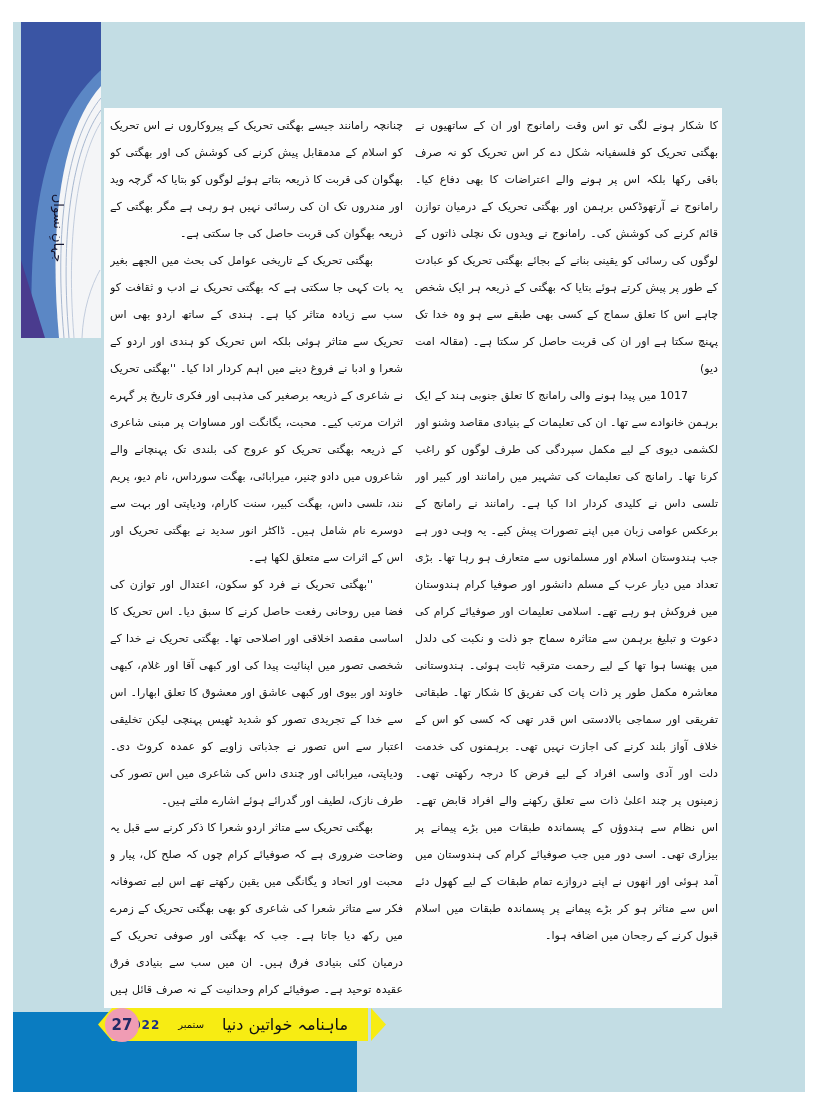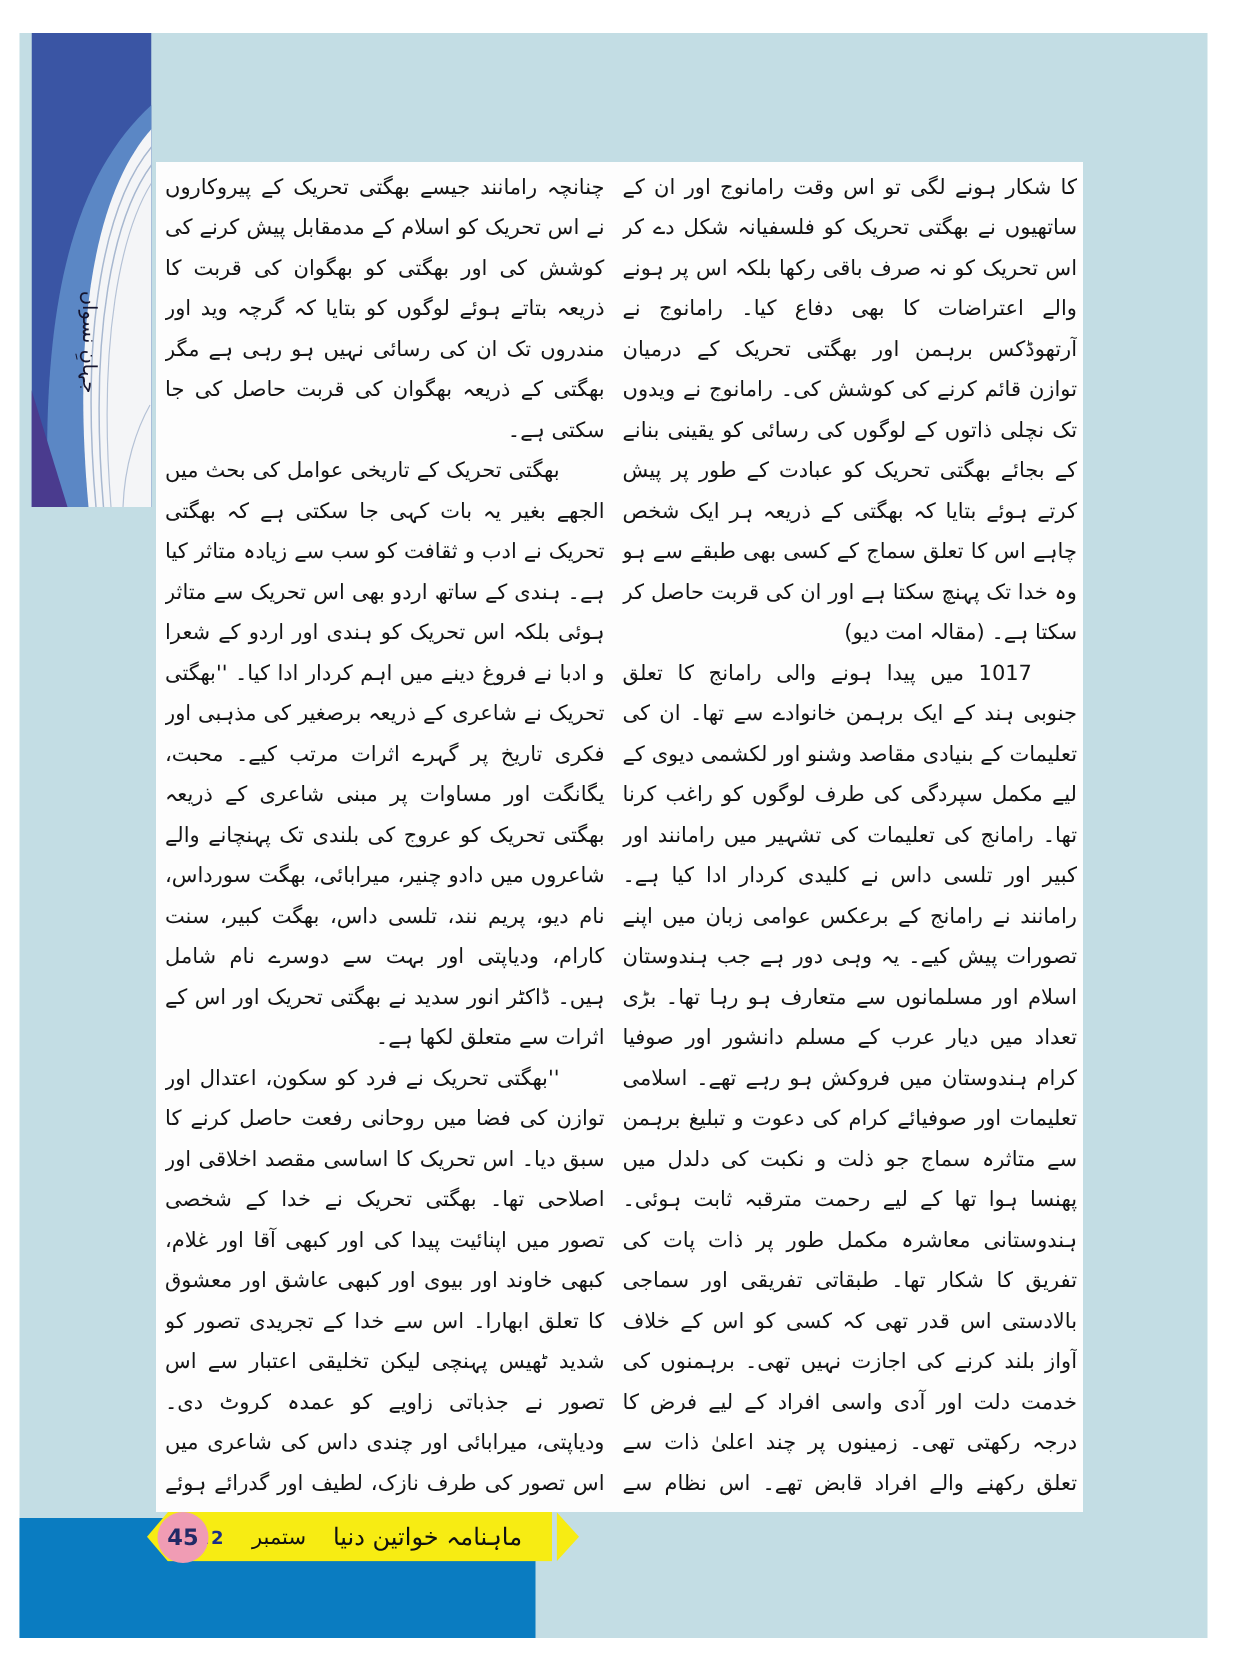--- a/index.html
+++ b/index.html
@@ -21,21 +21,21 @@
     transform:rotate(90deg);direction:rtl;white-space:nowrap;
   }
   
   .article-box{
     position:absolute;left:104px;top:108px;width:618px;height:900px;
     background:#fdfdfd;
   }
   .col{
     position:absolute;top:4px;height:892px;overflow:hidden;
     direction:rtl;text-align:justify;
-    font-size:14px;line-height:27px;color:#141414;
+    font-size:11px;line-height:27px;color:#141414;
   }
   .col p{margin:0;text-indent:30px;}
   .col p.cont{text-indent:0;}
   .col-right{left:311px;width:303px;}
   .col-left{left:6px;width:293px;}
   
   .footer-bar{
     position:absolute;left:13px;top:1012px;width:344px;height:80px;
     background:#0a7cc1;
   }
@@ -48,21 +48,21 @@
     position:absolute;left:371px;top:1008px;width:15px;height:33px;
     background:#f7ec13;
     clip-path:polygon(0 0,100% 50%,0 100%);
   }
   .banner-text{
     position:absolute;left:98px;top:1008px;width:270px;height:33px;
     direction:rtl;display:flex;align-items:center;
     padding:0 20px 0 0;box-sizing:border-box;gap:18px;
   }
   .magazine-label{font-size:16px;color:#101010;white-space:nowrap;}
-  .month-label{font-size:14px;color:#101010;white-space:nowrap;}
+  .month-label{font-size:10px;color:#101010;white-space:nowrap;}
   .year-label{font-size:12px;font-weight:bold;color:#1c2f87;
     font-family:"DejaVu Sans",sans-serif;letter-spacing:1px;}
   .page-badge{
     position:absolute;left:105px;top:1008px;width:34px;height:34px;
     background:#f09cb4;border-radius:50%;
     display:flex;align-items:center;justify-content:center;
     font-size:15px;font-weight:bold;color:#222a66;
   }
 </style>
 </head>
@@ -99,13 +99,13 @@
 </div>
 
 <div class="footer-bar"></div>
 <div class="footer-banner"></div>
 <div class="footer-banner-tip"></div>
 <div class="banner-text">
   <span class="magazine-label">ماہنامہ خواتین دنیا</span>
   <span class="month-label">ستمبر</span>
   <span class="year-label">2022</span>
 </div>
-<div class="page-badge">45</div>
+<div class="page-badge">27</div>
 
 </body></html>

